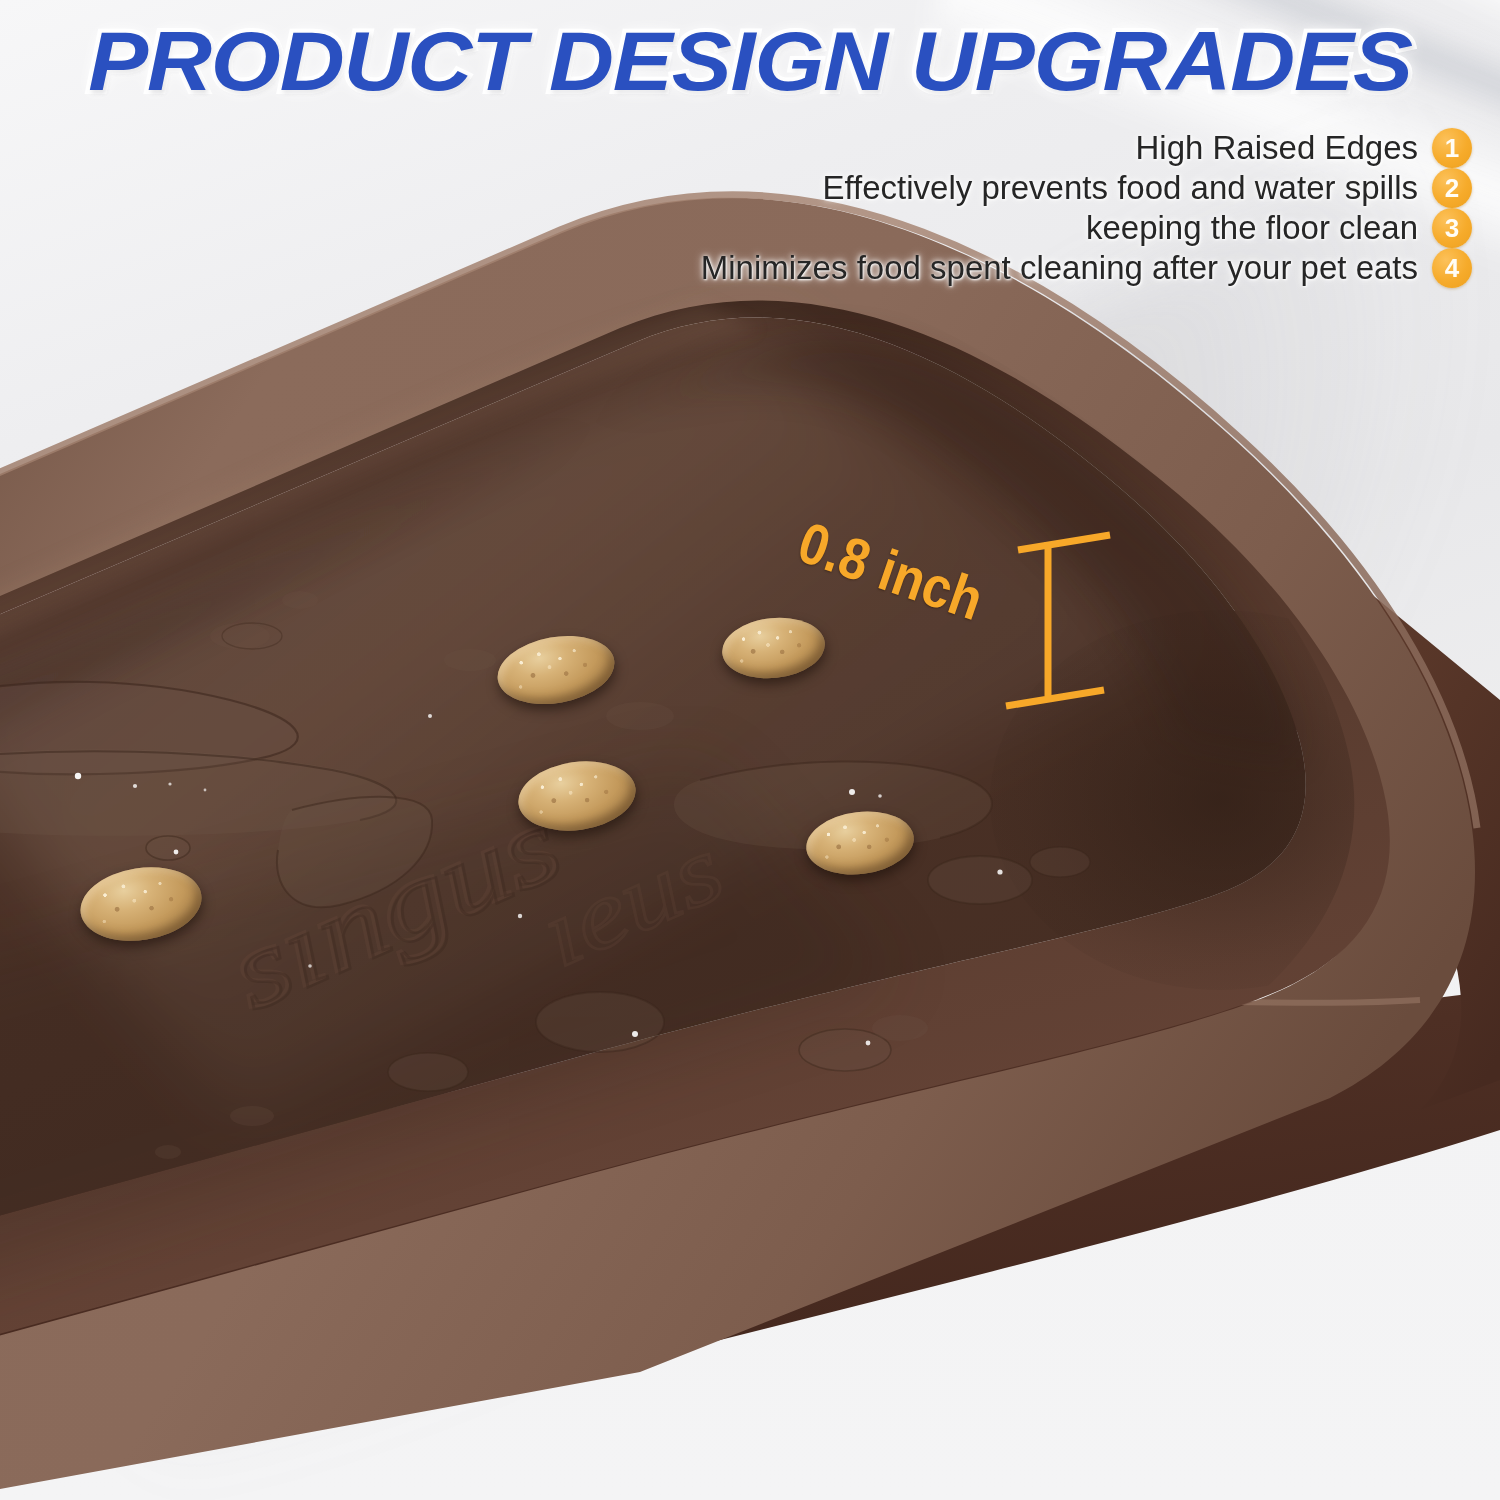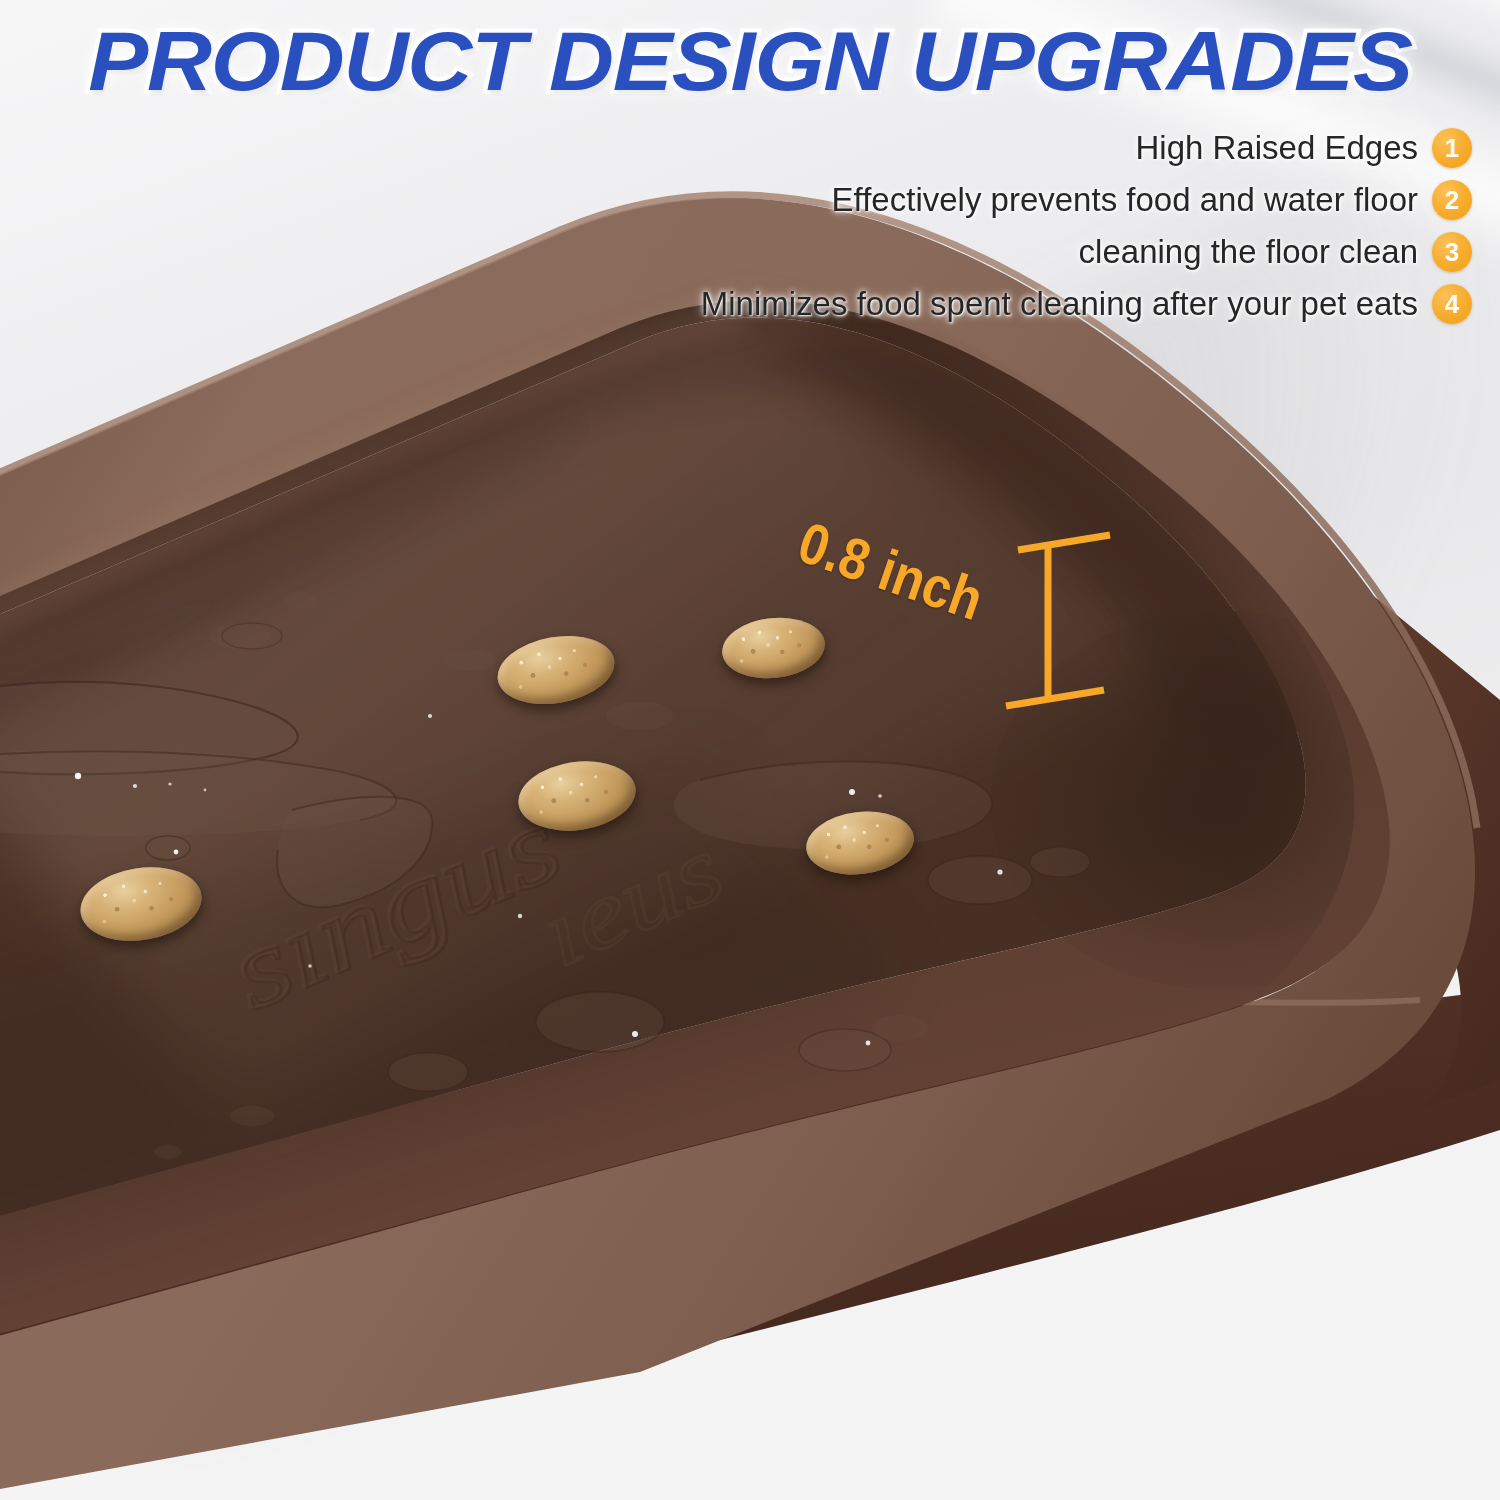--- a/index.html
+++ b/index.html
@@ -114,21 +114,21 @@
     transform:scaleX(1.07);
     transform-origin:center;
     pointer-events:none;
   }
 
   
   #features{
     position:absolute;right:28px;top:128px;
     display:flex;flex-direction:column;
     align-items:flex-end;
-    gap:12px;
+    gap:0;
   }
   .feature-row{
     display:flex;align-items:center;justify-content:flex-end;gap:14px;
   }
   .feature-text{
     font-size:33px;
     color:#262626;
     white-space:nowrap;
     text-shadow:
       0 0 5px rgba(255,255,255,.95),
@@ -473,26 +473,26 @@
   <div id="title">PRODUCT DESIGN UPGRADES</div>
 
   <div id="features">
 
     <div class="feature-row">
       <span class="feature-text">High Raised Edges</span>
       <span class="feature-badge">1</span>
     </div>
 
     <div class="feature-row">
-      <span class="feature-text">Effectively prevents food and water floor</span>
+      <span class="feature-text">Effectively prevents food and water spills</span>
       <span class="feature-badge">2</span>
     </div>
 
     <div class="feature-row">
-      <span class="feature-text">cleaning the floor clean</span>
+      <span class="feature-text">keeping the floor clean</span>
       <span class="feature-badge">3</span>
     </div>
 
     <div class="feature-row">
       <span class="feature-text">Minimizes food spent cleaning after your pet eats</span>
       <span class="feature-badge">4</span>
     </div>
 
   </div>
 

